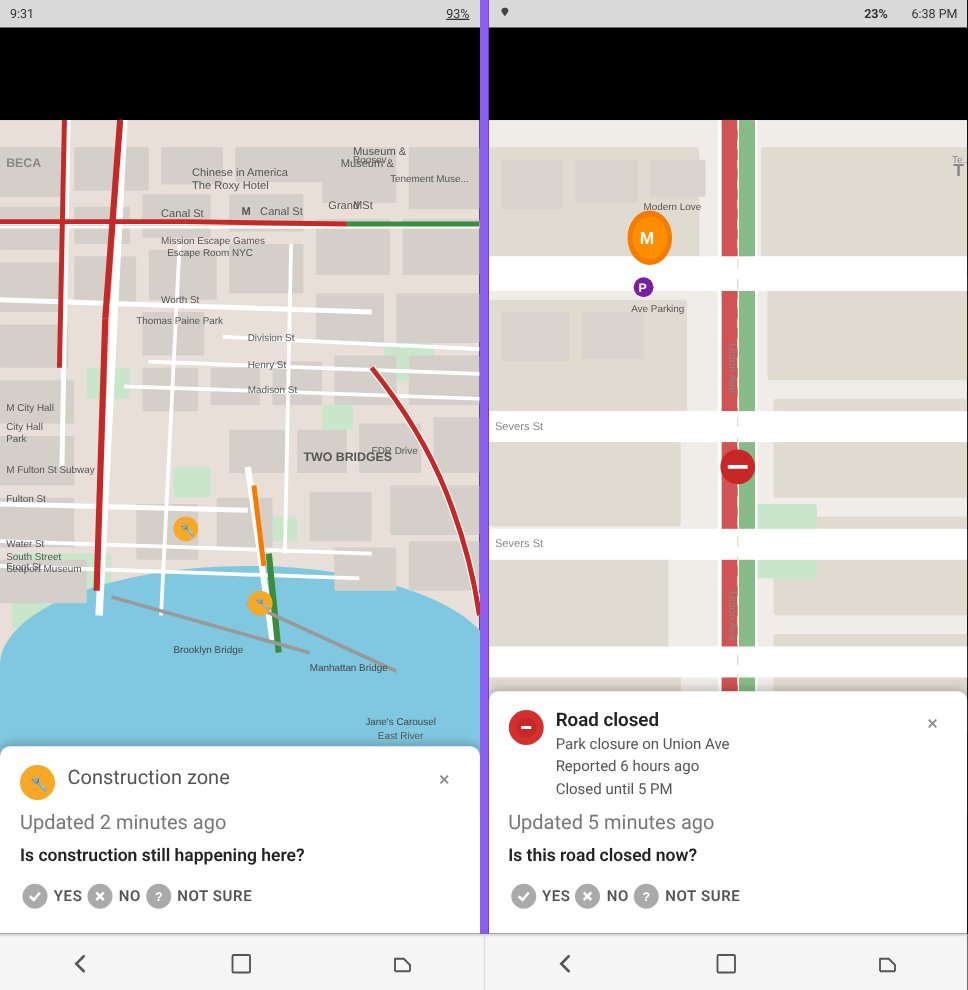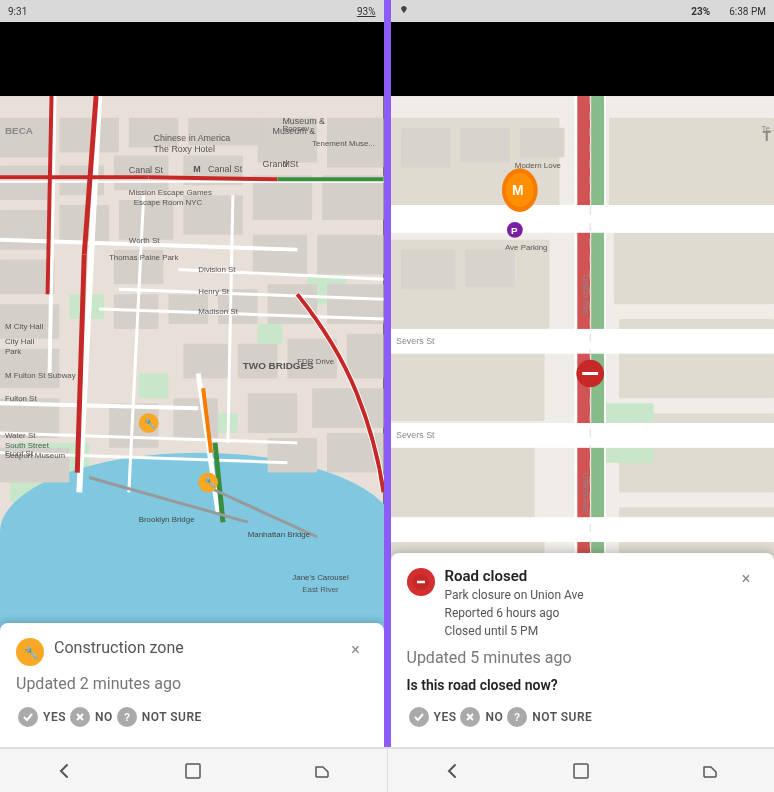--- a/index.html
+++ b/index.html
@@ -373,20 +373,21 @@
               <text x="2" y="13" font-size="12" fill="white">🔧</text>
             </svg>
           </div>
           <div>
             <div class="card-subtitle">Construction zone</div>
           </div>
         </div>
         <div class="close-btn">×</div>
       </div>
       <div class="card-updated">Updated 2 minutes ago</div>
+      <div class="card-question">Is construction still happening here?</div>
       <div class="card-actions">
         <div class="action-btn">
           <div class="action-btn-icon icon-check">
             <svg width="16" height="16" viewBox="0 0 16 16">
               <circle cx="8" cy="8" r="8" fill="#aaa"></circle>
               <polyline points="4,8 7,11 12,5" fill="none" stroke="white" stroke-width="2"></polyline>
             </svg>
           </div>
           <span>YES</span>
         </div>

